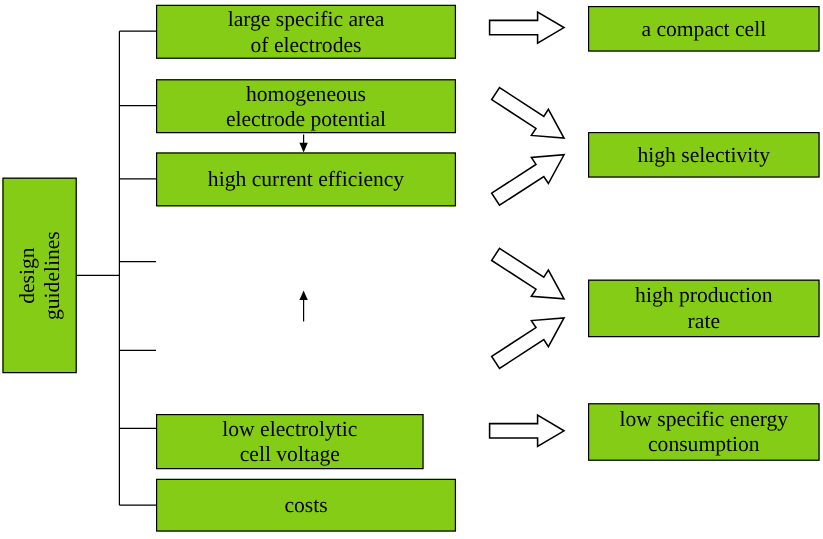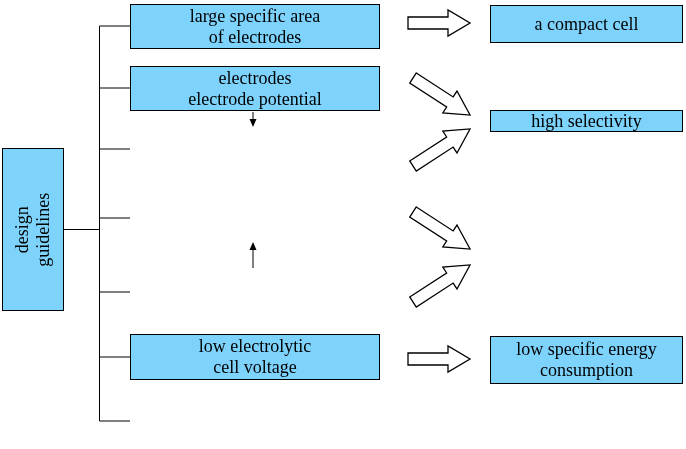--- a/index.html
+++ b/index.html
@@ -13,21 +13,21 @@
     overflow: hidden;
   }
   .overlay {
     position: absolute;
     left: 0; top: 0;
     width: 686px; height: 449px;
   }
   .box {
     position: absolute;
     border: 1px solid #000;
-    background: #7dd3fc;
+    background: #84cc16;
     display: flex;
     align-items: center;
     justify-content: center;
     text-align: center;
     font-size: 18px;
     line-height: 1.15;
   }
   .box span { white-space: pre-line; }
   .root-box span {
     transform: rotate(-90deg);
@@ -83,40 +83,50 @@
     <span>design
 guidelines</span>
   </div>
 
   <div class="box" style="left:130px; top:4px; width:250px; height:45px;">
     <span>large specific area
 of electrodes</span>
   </div>
 
   <div class="box" style="left:130px; top:66px; width:250px; height:45px;">
-    <span>electrodes
+    <span>homogeneous
 electrode potential</span>
+  </div>
+
+  <div class="box" style="left:130px; top:127px; width:250px; height:45px;">
+    <span>high current efficiency</span>
   </div>
 
 
 
-
-  <div class="box" style="left:130px; top:334px; width:250px; height:46px;">
+  <div class="box" style="left:130px; top:345px; width:223px; height:46px;">
     <span>low electrolytic
 cell voltage</span>
   </div>
 
+  <div class="box" style="left:130px; top:399px; width:250px; height:44px;">
+    <span>costs</span>
+  </div>
 
   <div class="box" style="left:490px; top:5px; width:193px; height:38px;">
     <span>a compact cell</span>
   </div>
 
-  <div class="box" style="left:490px; top:110px; width:193px; height:22px;text-align:right;">
+  <div class="box" style="left:490px; top:110px; width:193px; height:38px;text-align:right;">
     <span>high selectivity</span>
   </div>
 
+  <div class="box" style="left:490px; top:233px; width:193px; height:48px;">
+    <span>high production
+rate</span>
+  </div>
 
   <div class="box" style="left:490px; top:336px; width:193px; height:48px;">
     <span>low specific energy
 consumption</span>
   </div>
 
 </div>
 
 </body></html>

